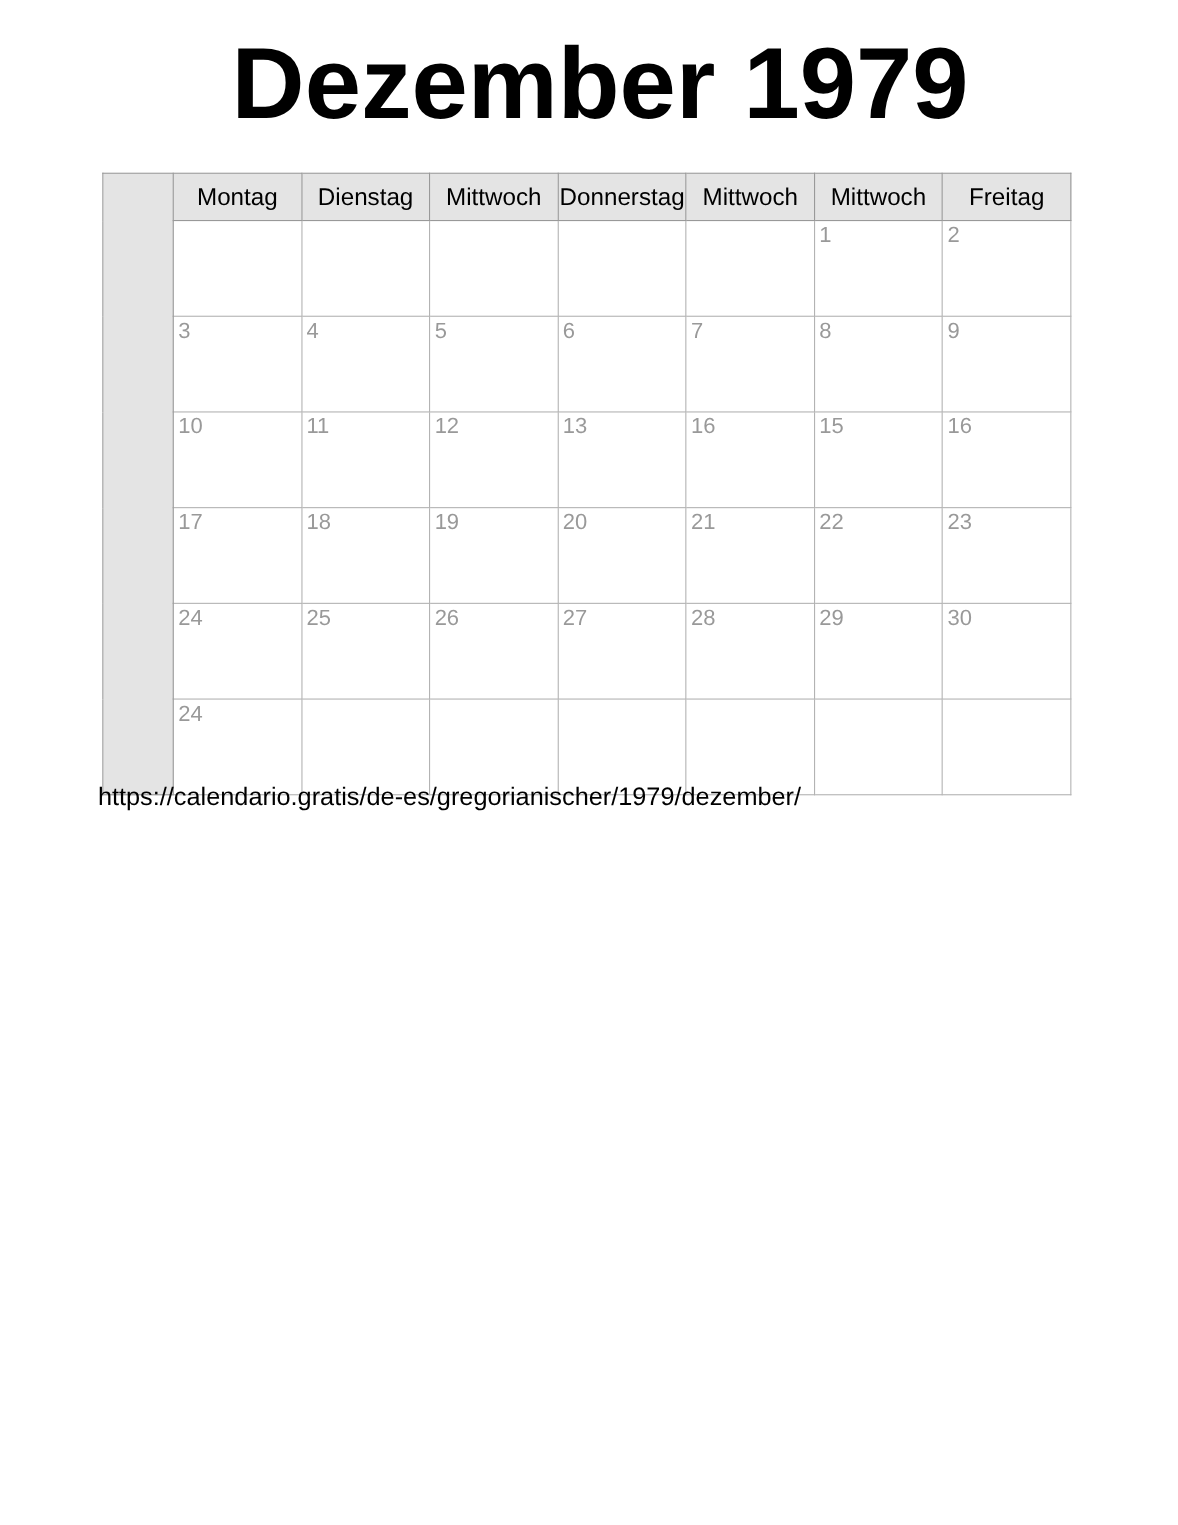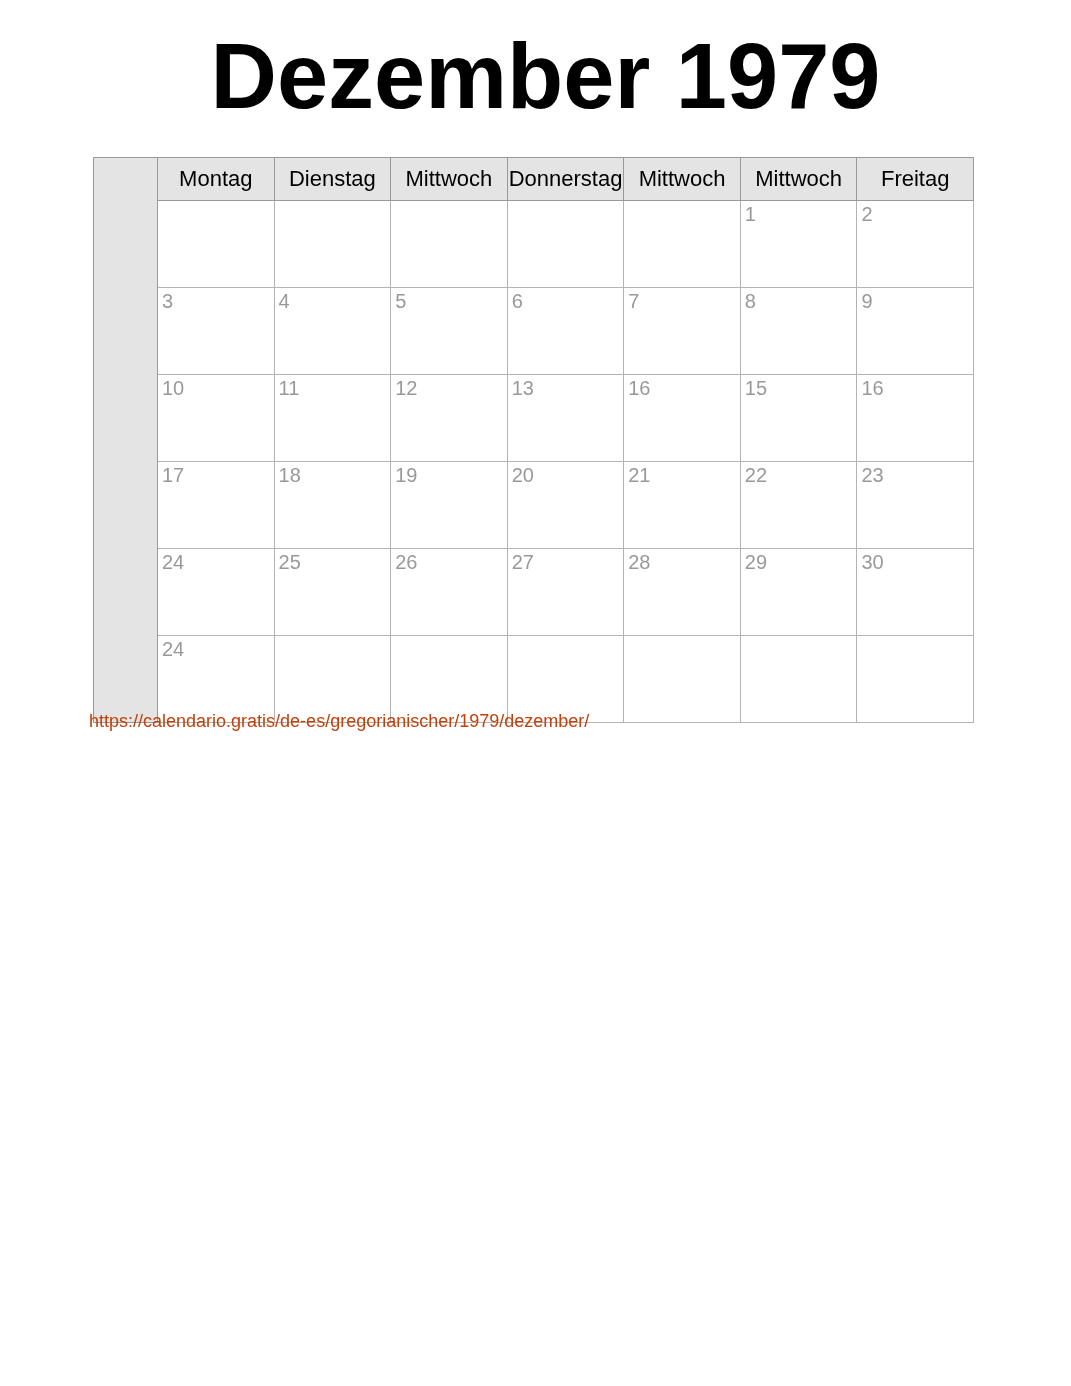--- a/index.html
+++ b/index.html
@@ -61,22 +61,22 @@
     font-size: 20px;
     color: var(--date-text, #999999);
     padding: 2px 0 0 4px;
   }
 
   
   .source-url {
     position: absolute;
     left: 89px;
     top: 711px;
-    font-size: 18px;
-    color: #c2410c;
+    font-size: 23px;
+    color: #000000;
     white-space: nowrap;
   }
 
   
   .notes {
     position: absolute;
     left: 82px;
     top: 747px;
     width: 906px;
   }

